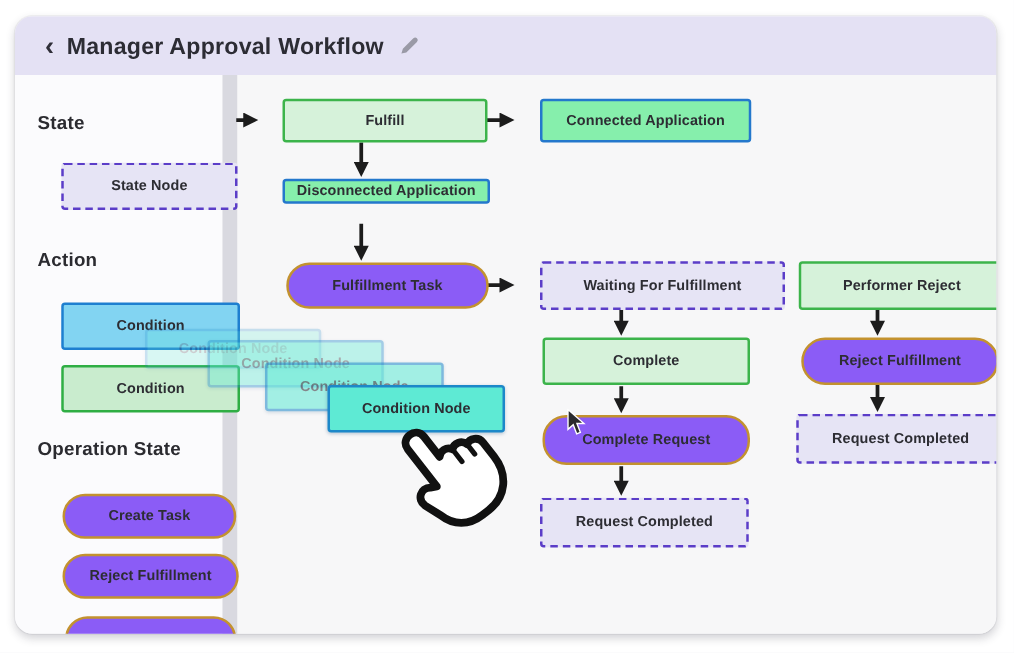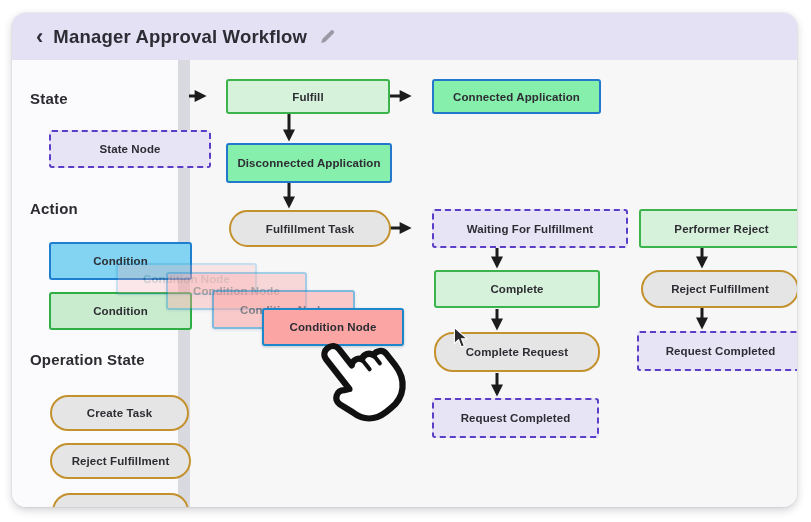--- a/index.html
+++ b/index.html
@@ -28,25 +28,25 @@
   .side-heading{
     position:absolute;font-size:15px;font-weight:700;color:#2b2b30;letter-spacing:.2px;text-align:center;
   }
   .node{
     position:absolute;display:flex;align-items:center;justify-content:center;
     font-weight:700;font-size:11.5px;color:#2d2d33;box-sizing:border-box;
     text-align:center;letter-spacing:.1px;margin-left:19px;
   }
   .n-green {background:#d6f2da;border:2px solid #3cb44b;border-radius:3px;}
   .n-blue  {background:#86efac;border:2px solid #2478cc;border-radius:3px;}
-  .n-pill  {background:#e5e5e5;border:2px solid #c3922f;border-radius:19px;}
+  .n-pill  {background:#8b5cf6;border:2px solid #c3922f;border-radius:19px;}
   .n-dashed{background:#e6e4f5;border:2px dashed #5b3dc8;border-radius:3px;}
   .p-blue  {background:#82d4f2;border:2px solid #1e7fd0;border-radius:3px;}
   .p-green {background:#c9ecce;border:2px solid #2fae44;border-radius:3px;}
-  .n-drag  {background:#fca5a5;border:2px solid #1d88c9;border-radius:3px;box-shadow:0 1px 3px rgba(0,60,110,.25);text-align:center;}
+  .n-drag  {background:#5eead4;border:2px solid #1d88c9;border-radius:3px;box-shadow:0 1px 3px rgba(0,60,110,.25);text-align:center;}
   .arrows{position:absolute;left:0;top:0;width:785px;height:494px;pointer-events:none;}
   .cursor-hand{position:absolute;left:298px;top:313px;pointer-events:none;}
   .cursor-arrow{position:absolute;left:441px;top:314px;pointer-events:none;}
 </style>
 </head>
 <body>
 
 <div class="card">
 
   <div class="header">
@@ -57,21 +57,21 @@
         <path d="M2 14 L3.1 10.4 L11 2.5 a1.9 1.9 0 0 1 2.7 2.7 L5.7 13.1 Z" fill="#9a9aa6"></path>
       </svg>
     </span>
   </div>
 
   <div class="sidebar-bg"></div>
   <div class="divider"></div>
   <div class="canvas-bg"></div>
 
   <div class="side-heading" style="left:18px;top:77px;">State</div>
-  <div class="node n-dashed" style="left:18px;top:117px;width:162px;height:38px;">State Node</div>
+  <div class="node n-dashed" style="left:18px;top:117px;width:141px;height:38px;">State Node</div>
 
   <div class="side-heading" style="left:18px;top:187px;">Action</div>
   <div class="node p-blue" style="left:18px;top:229px;width:143px;height:38px;">Condition</div>
   <div class="node p-green" style="left:18px;top:279px;width:143px;height:38px;">Condition</div>
 
   <div class="side-heading" style="left:18px;top:338px;">Operation State</div>
   <div class="node n-pill" style="left:19px;top:382px;width:139px;height:36px;">Create Task</div>
   <div class="node n-pill" style="left:19px;top:430px;width:141px;height:36px;">Reject Fulfillment</div>
   <div class="node n-pill" style="left:21px;top:480px;width:137px;height:36px;"></div>
 
@@ -91,21 +91,21 @@
       <path d="M485 235 V252" marker-end="url(#ah)"></path>
       <path d="M485 296 V314" marker-end="url(#ah)"></path>
       <path d="M485 360 V380" marker-end="url(#ah)"></path>
       <path d="M690 235 V252" marker-end="url(#ah)"></path>
       <path d="M690 295 V313" marker-end="url(#ah)"></path>
     </g>
   </svg>
 
   <div class="node n-green" style="left:195px;top:66px;width:164px;height:35px;">Fulfill</div>
   <div class="node n-blue" style="left:401px;top:66px;width:169px;height:35px;">Connected Application</div>
-  <div class="node n-blue" style="left:195px;top:130px;width:166px;height:40px;">Disconnected Application</div>
+  <div class="node n-blue" style="left:195px;top:130px;width:166px;height:20px;">Disconnected Application</div>
   <div class="node n-pill" style="left:198px;top:197px;width:162px;height:37px;">Fulfillment Task</div>
   <div class="node n-dashed" style="left:401px;top:196px;width:196px;height:39px;">Waiting For Fulfillment</div>
   <div class="node n-green" style="left:608px;top:196px;width:165px;height:39px;">Performer Reject</div>
   <div class="node n-green" style="left:403px;top:257px;width:166px;height:38px;">Complete</div>
   <div class="node n-pill" style="left:610px;top:257px;width:158px;height:38px;">Reject Fulfillment</div>
   <div class="node n-pill" style="left:403px;top:319px;width:166px;height:40px;">Complete Request</div>
   <div class="node n-dashed" style="left:606px;top:318px;width:167px;height:40px;">Request Completed</div>
   <div class="node n-dashed" style="left:401px;top:385px;width:167px;height:40px;">Request Completed</div>
 
   <div class="node n-drag" style="left:85px;top:250px;width:141px;height:32px;opacity:.22;">Condition Node</div>

